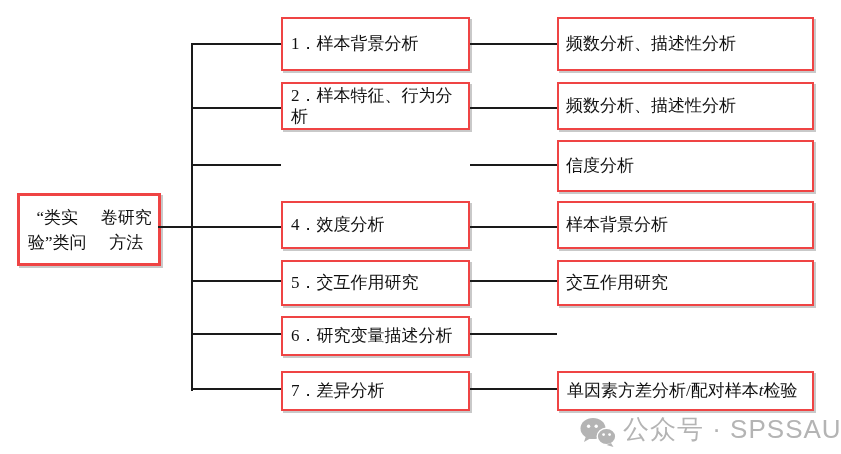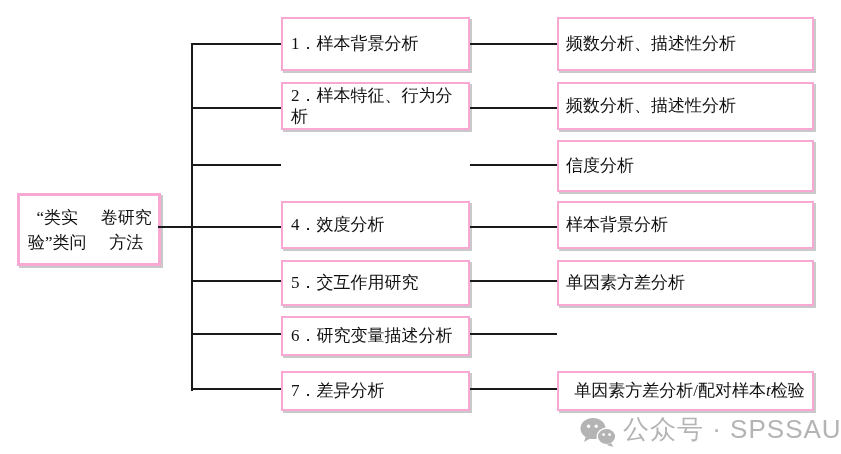--- a/index.html
+++ b/index.html
@@ -9,21 +9,21 @@
     background:#ffffff;
     overflow:hidden;
     font-family:"Liberation Serif","DejaVu Serif",serif;
     color:#111111;
   }
   .line { position:absolute; background:#1a1a1a; }
   .box {
     position:absolute;
     box-sizing:border-box;
     background:#ffffff;
-    border:2px solid #f9a8d4;
+    border:2px solid #ef4444;
     display:flex;
     align-items:center;
     font-size:17px;
     line-height:1.25;
     box-shadow:2px 2px 0 #c9c9c9;
   }
   .root-box {
     left:17px; top:193px; width:144px; height:73px;
     border-width:3px;
     flex-direction:row;
@@ -32,21 +32,21 @@
     line-height:25px;
   }
   .trunk { left:191px; top:43px; width:2px; height:348px; }
   .root-conn { left:158px; top:226px; width:34px; height:2px; }
 
   .row { position:absolute; left:0; top:0; width:100%; height:100%; pointer-events:none; }
   .branch { left:192px; width:89px; height:2px; top:var(--c); }
   .mid    { left:281px; width:189px; top:var(--t); height:var(--h); padding-left:8px; }
   .conn   { left:470px; width:87px; height:2px; top:var(--c); }
   .rightbox { left:557px; width:257px; top:var(--t); height:var(--h); padding-left:7px; }
-  .rightbox.center { justify-content:center; padding-left:8px; }
+  .rightbox.center { padding-left:8px; }
 
   .row1 { --t:17px;  --h:54px; --c:43px;  }
   .row2 { --t:82px;  --h:48px; --c:107px; }
   .row3 { --t:140px; --h:52px; --c:164px; }
   .row4 { --t:201px; --h:48px; --c:226px; }
   .row5 { --t:260px; --h:46px; --c:280px; }
   .row6 { --t:316px; --h:40px; --c:333px; }
   .row7 { --t:371px; --h:40px; --c:388px; }
 
   .italic-t { font-style:italic; font-family:"Liberation Serif","DejaVu Serif",serif; }
@@ -119,21 +119,21 @@
     </div>
   </div>
 
   <div class="row row5">
     <div class="line branch"></div>
     <div class="box mid">
       <span>5．交互作用研究</span>
     </div>
     <div class="line conn"></div>
     <div class="box rightbox">
-      <span>单因素方差分析</span>
+      <span>交互作用研究</span>
     </div>
   </div>
 
   <div class="row row6">
     <div class="line branch"></div>
     <div class="box mid">
       <span>6．研究变量描述分析</span>
     </div>
     <div class="line conn"></div>
   </div>

